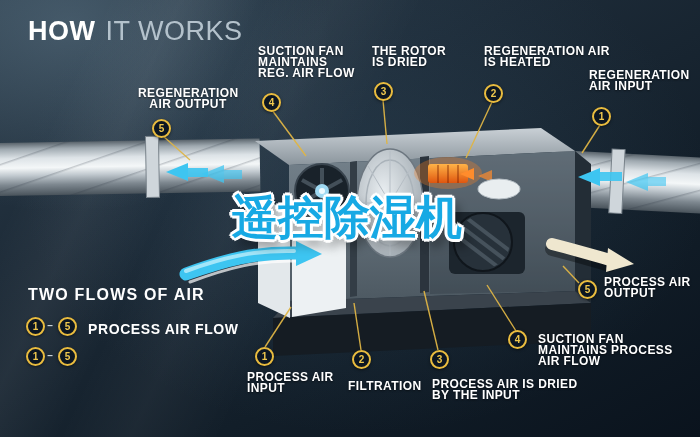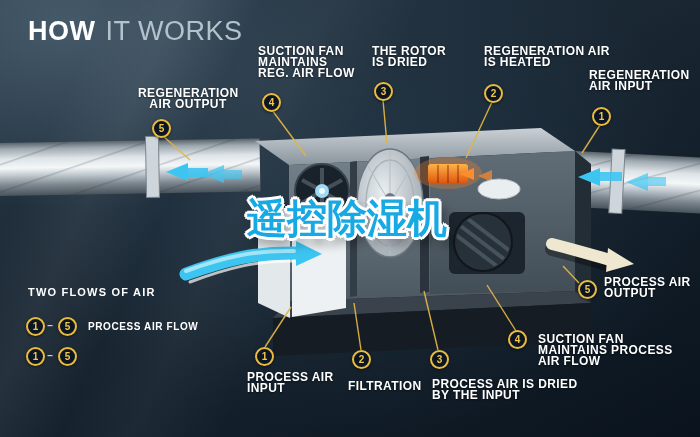--- a/index.html
+++ b/index.html
@@ -16,21 +16,21 @@
     background:linear-gradient(115deg, transparent 12%, rgba(255,255,255,0.055) 20%, transparent 29%, rgba(255,255,255,0.04) 37%, transparent 47%);
   }
   svg.layer{position:absolute;left:0;top:0;}
   #machine{z-index:1;}
   #leaders{z-index:15;pointer-events:none;}
   .title{position:absolute;left:28px;top:16px;font-size:27px;letter-spacing:.5px;z-index:20;white-space:nowrap;}
   .title .bold{font-weight:700;color:#ffffff;}
   .title .rest{font-weight:400;color:#b4c2cc;margin-left:10px;}
   .wm{
     position:absolute;left:347px;top:218px;transform:translate(-50%,-50%);
-    font-size:40px;font-weight:700;color:#17a9e4;white-space:nowrap;z-index:28;
+    font-size:46px;font-weight:700;color:#17a9e4;white-space:nowrap;z-index:28;
     text-shadow:3px 0 0 #fff,-3px 0 0 #fff,0 3px 0 #fff,0 -3px 0 #fff,
       2px 2px 0 #fff,-2px -2px 0 #fff,2px -2px 0 #fff,-2px 2px 0 #fff,
       6px 8px 10px rgba(0,0,0,.45);
   }
   .badge{
     position:absolute;width:15px;height:15px;border:2px solid #e9bc3f;border-radius:50%;
     background:#0c1622;color:#efc84e;font-size:10px;font-weight:700;line-height:15px;
     text-align:center;z-index:25;box-shadow:0 1px 3px rgba(0,0,0,.5);
   }
   .b-t5{left:152px;top:119px}.b-t4{left:262px;top:93px}.b-t3{left:374px;top:82px}
@@ -42,24 +42,24 @@
   .lbl{
     position:absolute;color:#ffffff;font-size:12px;font-weight:700;line-height:11px;
     letter-spacing:.4px;white-space:pre-line;z-index:20;
     text-shadow:0 1px 2px rgba(0,0,0,.55);
   }
   .l-t5{left:138px;top:88px;width:100px;text-align:center}
   .l-t4{left:258px;top:46px}.l-t3{left:372px;top:46px}.l-t2{left:484px;top:46px}
   .l-t1{left:589px;top:70px}
   .l-b1{left:247px;top:372px}.l-b2{left:348px;top:381px}.l-b3{left:432px;top:379px}
   .l-b4{left:538px;top:334px}.l-b5{left:604px;top:277px}
-  .legend-title{position:absolute;left:28px;top:286px;color:#fff;font-size:11px;font-weight:700;letter-spacing:1.2px;z-index:20;white-space:nowrap;}
+  .legend-title{position:absolute;left:28px;top:286px;color:#fff;font-size:16px;font-weight:700;letter-spacing:1.2px;z-index:20;white-space:nowrap;}
   .legend-sep{position:absolute;width:12px;text-align:center;color:#cfd8df;font-size:10px;font-weight:700;z-index:20;}
   .sep-1{left:44px;top:320px}.sep-2{left:44px;top:350px}
-  .legend-lbl{position:absolute;color:#fff;font-size:10px;font-weight:700;letter-spacing:.6px;z-index:20;white-space:nowrap;}
+  .legend-lbl{position:absolute;color:#fff;font-size:14px;font-weight:700;letter-spacing:.6px;z-index:20;white-space:nowrap;}
   .ll-1{left:88px;top:321px}.ll-2{left:88px;top:351px}
 </style>
 </head>
 <body>
 
 <div id="stage">
 
   <svg id="machine" class="layer" width="700" height="437" viewBox="0 0 700 437">
     <defs>
       <linearGradient id="ductGrad" x1="0" y1="0" x2="0" y2="1">

